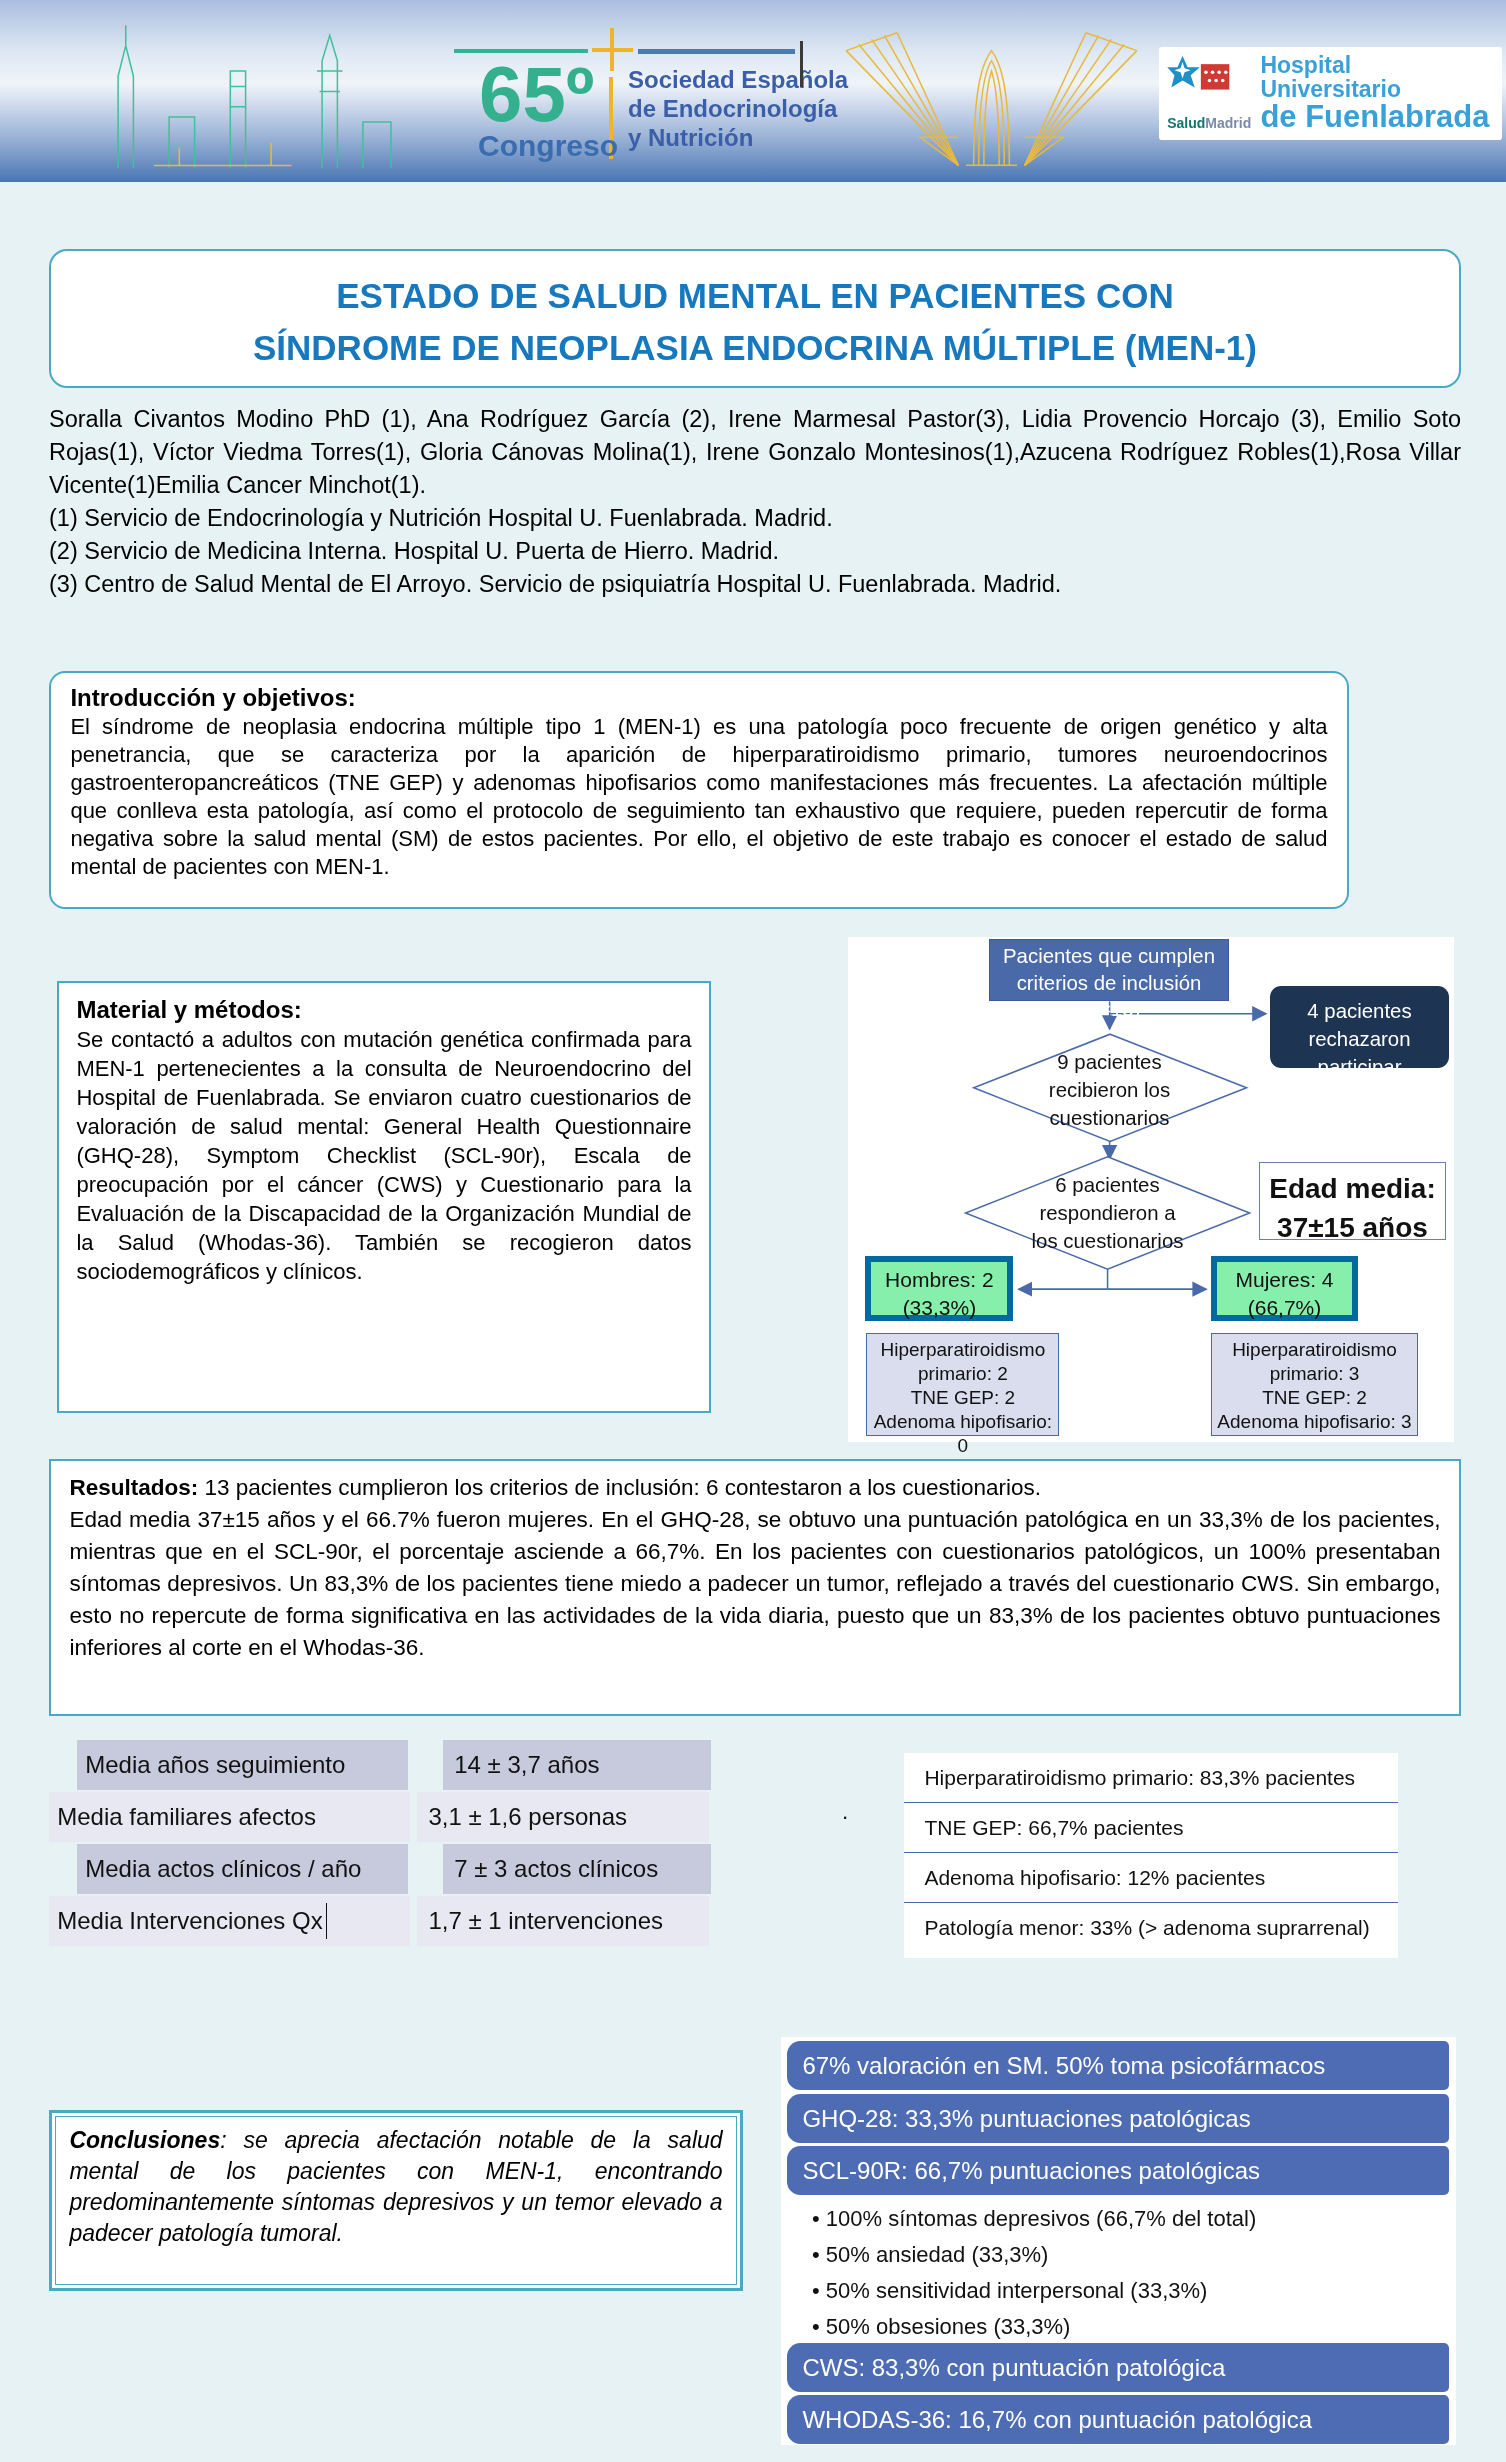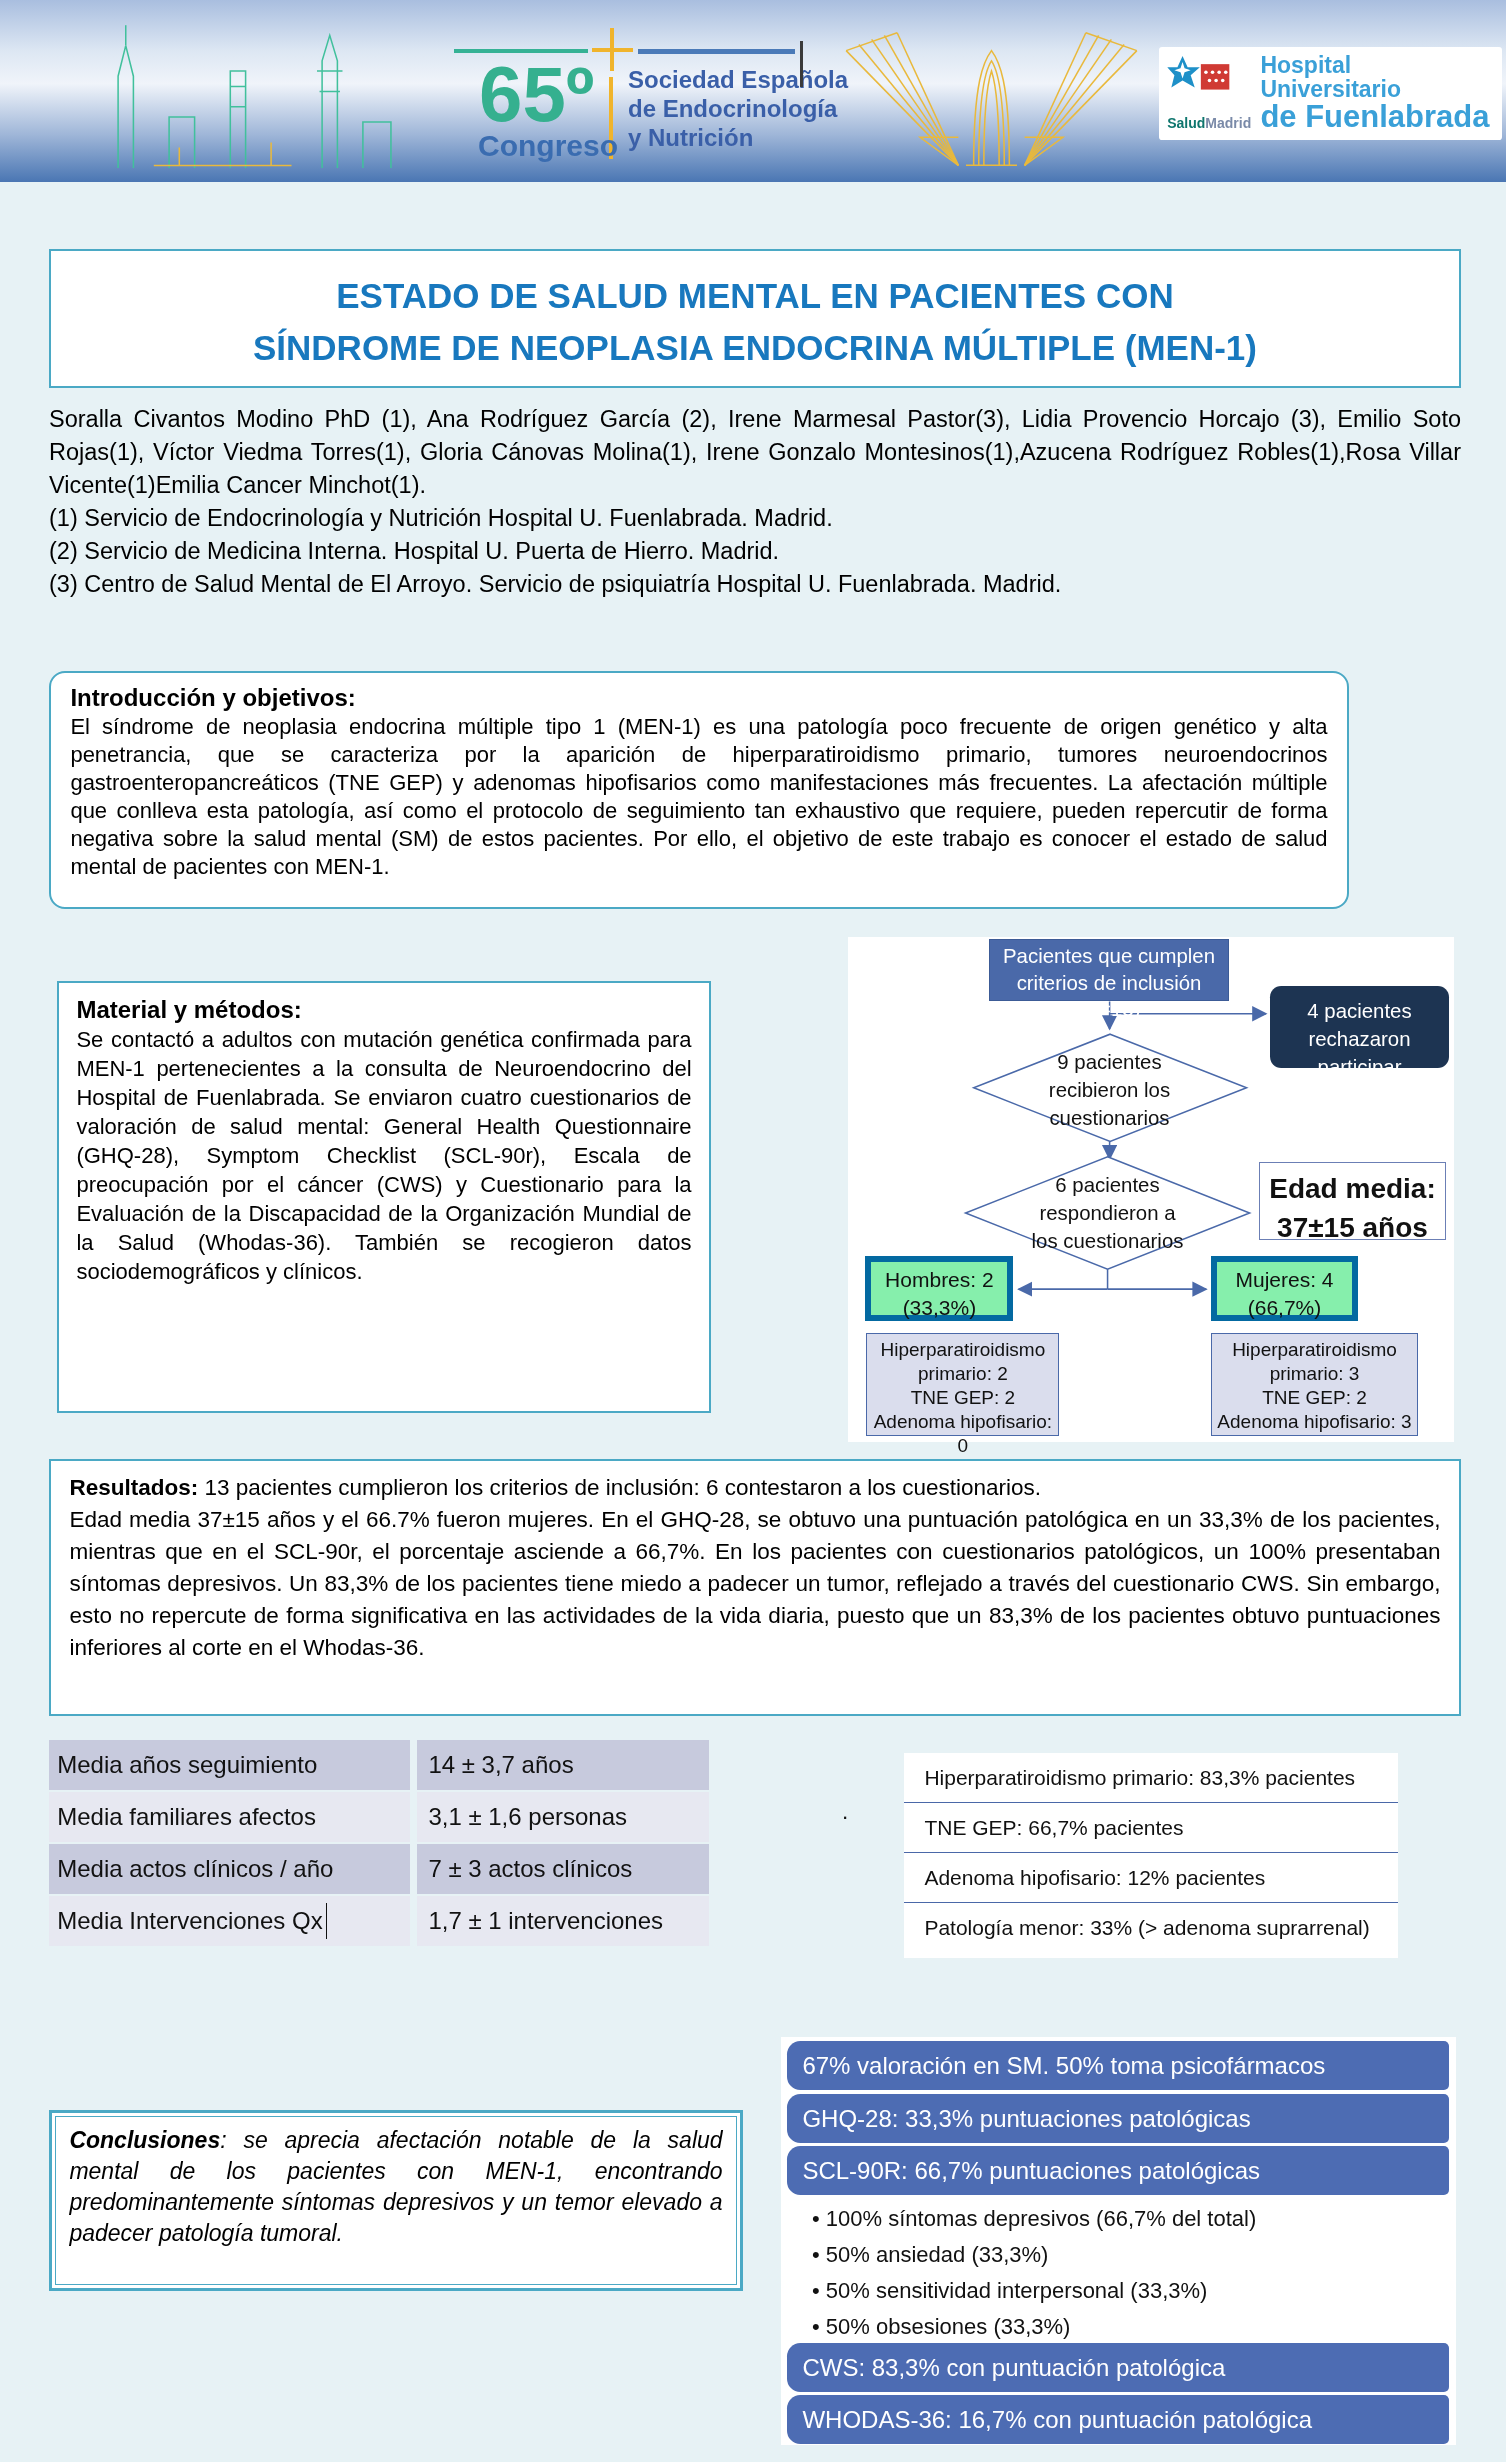--- a/index.html
+++ b/index.html
@@ -43,21 +43,21 @@
   .salud-red { color:#0f766e; } .madrid-gray { color:#7a8aa8; }
   .hospital-name { margin-left:7.2px; color:#3aa0d8; line-height:1.05; }
   .hn1 { font-size:23px; font-weight:800; }
   .hn2 { font-size:31px; font-weight:800; }
 
   
   .tealbox { background:#ffffff; border:2.6px solid #4ba9c5; box-sizing:border-box; }
   .justify { text-align:justify; }
 
   
-  .title-box { left:49px; top:249px; width:1412px; height:139px; text-align:center; }
+  .title-box { left:49px; top:249px; width:1412px; height:139px; text-align:center;border-radius:18px; }
   .title-text { padding-top:19.4px; font-size:35px; font-weight:800; color:#1878be; line-height:52px; }
 
   
   .authors { left:49px; top:403px; width:1412px; font-size:23.5px; line-height:33px; }
   .authors .aff { text-align:left; }
 
   
   .intro-box { left:49px; top:671px; width:1300px; height:238px; padding:10.2px 19.4px;border-radius:16px; }
   .sec-heading { font-size:24px; font-weight:800; line-height:30px; }
   .intro-body { font-size:22px; line-height:28px; white-space:pre-line; }
@@ -100,21 +100,21 @@
   
   .results-box { left:49px; top:1459px; width:1412px; height:257px; padding:11.2px 18.4px; }
   .results-body { font-size:22.5px; line-height:32px; white-space:pre-line; }
 
   
   .ftable { left:49px; top:1740px; width:662px; }
   .frow { display:flex; height:50px; margin-bottom:2px; }
   .fcell { box-sizing:border-box; display:flex; align-items:center; font-size:24px; color:#111; }
   .fcell.label { width:361px; padding-left:8.2px; margin-right:7.2px; }
   .fcell.value { width:292px; padding-left:11.2px; }
-  .row-dark .fcell { background:#c7cadd; }
+  .row-dark .fcell { background:#c7cadd;margin-left:28px; }
   .row-light .fcell { background:#e7e8f1; }
   .caret { width:1.5px; height:36px; background:#111; margin-left:3.1px; }
 
   
   .ppanel { left:904px; top:1753px; width:494px; height:205px; background:#ffffff; }
   .prow { height:50px; display:flex; align-items:center; padding-left:20.4px; font-size:21px; color:#111;
           border-bottom:1.5px solid #4a68a8; box-sizing:border-box; }
   .prow:last-child { border-bottom:none; }
   .stray-dot { left:842px; top:1799px; font-size:22.5px; color:#111; }
 

